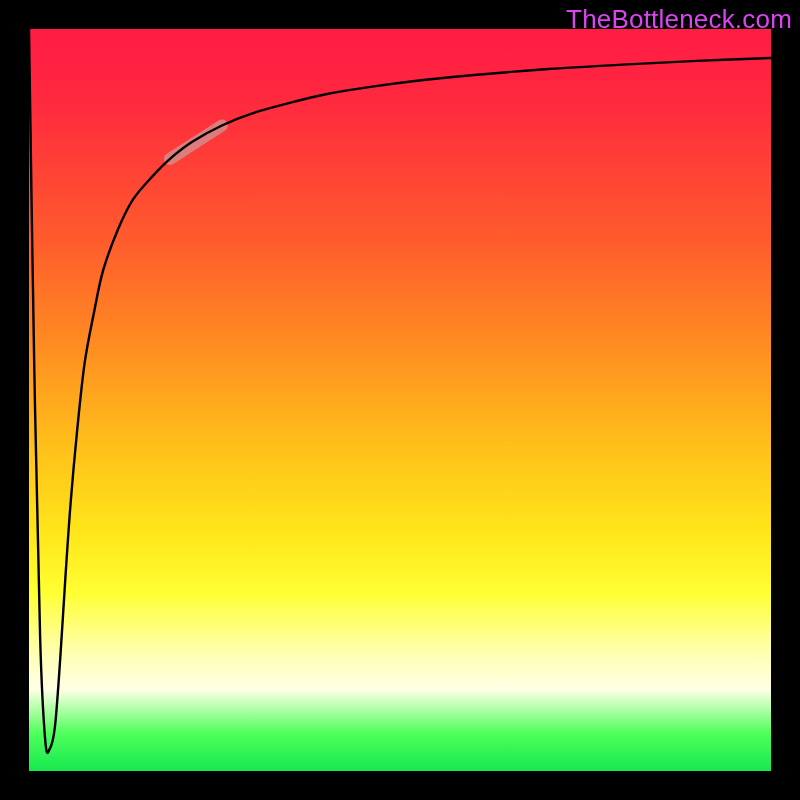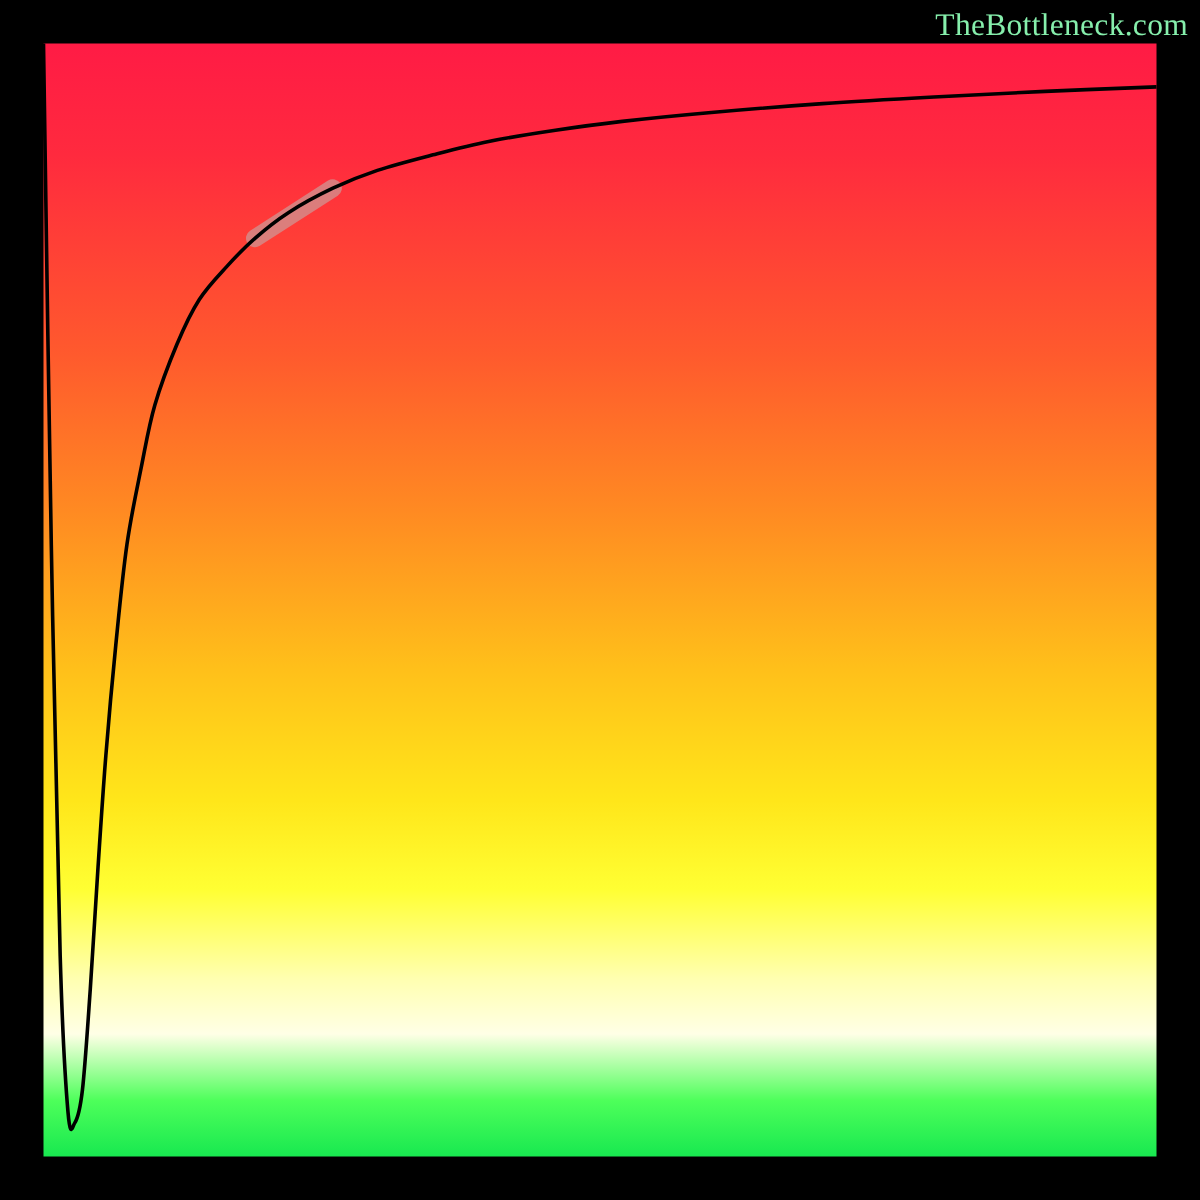--- a/index.html
+++ b/index.html
@@ -37,25 +37,24 @@
       #ffffb0 84%,
       #ffffe6 89%,
       #4dff5a 95%,
       #18e850 100%
     );
   }
   .watermark {
     position: absolute;
     top: 4px;
     right: 8px;
-    color: #86efac;
-    font-size: 21px;
+    color: #d946ef;
+    font-size: 26px;
     letter-spacing: 0.2px;
     user-select: none;
-    font-family: Liberation Serif, serif;
   }
   svg.curve {
     position: absolute;
     left: 0; top: 0;
     width: 742px;
     height: 742px;
     overflow: visible;
   }
   .highlight {
     stroke: #cf9593;

